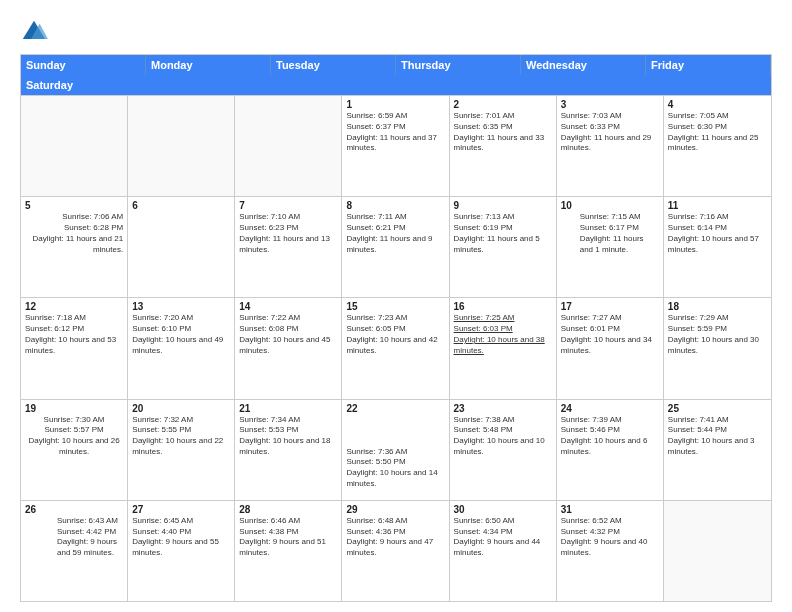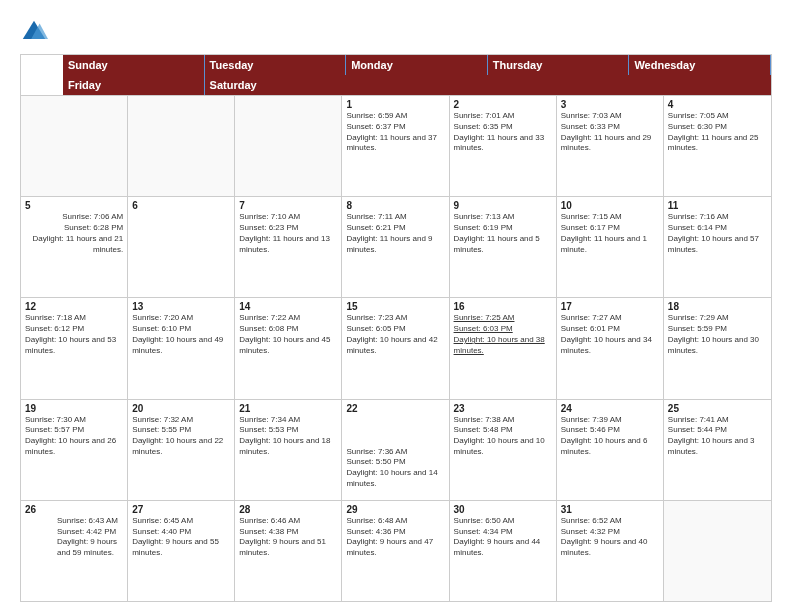--- a/index.html
+++ b/index.html
@@ -61,23 +61,22 @@
       color: #444;
     }
     .calendar {
       flex: 1;
       display: flex;
       flex-direction: column;
       border: 1px solid #ccc;
     }
     .cal-header {
       display: grid;
-      grid-template-columns: repeat(5, 1fr);
-      background: #7f1d1d;
-      margin-left: 42px;
+      grid-template-columns: repeat(6, 1fr);
+      background: #3b82f6;
     }
     .cal-header-cell {
       color: #fff;
       font-size: 11px;
       font-weight: bold;
       padding: 4px 5px;
       border-right: 1px solid #5a8fd0;
       text-align: left;
     }
     .cal-header-cell:last-child { border-right: none; }
@@ -132,22 +131,22 @@
     </div>
     <div class="title-block">
       <div class="month-title"></div>
       <div class="location"></div>
     </div>
   </div>
 
   <div class="calendar">
     <div class="cal-header">
     <div class="cal-header-cell">Sunday</div>
+        <div class="cal-header-cell">Monday</div>
         <div class="cal-header-cell">Tuesday</div>
-        <div class="cal-header-cell">Monday</div>
         <div class="cal-header-cell">Thursday</div>
         <div class="cal-header-cell">Wednesday</div>
         <div class="cal-header-cell">Friday</div>
         <div class="cal-header-cell">Saturday</div>
       </div>
     <div class="cal-body">
     <div class="cal-row">
           <div class="cal-cell empty"></div>
           <div class="cal-cell empty"></div>
           <div class="cal-cell empty"></div>
@@ -199,21 +198,21 @@
 Daylight: 11 hours and 9 minutes.</div>
           </div>
           <div class="cal-cell">
             <div class="day-num">9</div>
             <div class="cell-text" style="white-space: pre-line;">Sunrise: 7:13 AM
 Sunset: 6:19 PM
 Daylight: 11 hours and 5 minutes.</div>
           </div>
           <div class="cal-cell">
             <div class="day-num">10</div>
-            <div class="cell-text" style="white-space: pre-line;">Sunrise: 7:15 AM
+            <div class="cell-text" style="white-space: pre-line; margin-left: 19px;">Sunrise: 7:15 AM
 Sunset: 6:17 PM
 Daylight: 11 hours and 1 minute.</div>
           </div>
           <div class="cal-cell">
             <div class="day-num">11</div>
             <div class="cell-text" style="white-space: pre-line;">Sunrise: 7:16 AM
 Sunset: 6:14 PM
 Daylight: 10 hours and 57 minutes.</div>
           </div>
         </div>
@@ -257,21 +256,21 @@
           <div class="cal-cell">
             <div class="day-num">18</div>
             <div class="cell-text" style="white-space: pre-line;">Sunrise: 7:29 AM
 Sunset: 5:59 PM
 Daylight: 10 hours and 30 minutes.</div>
           </div>
         </div>
         <div class="cal-row">
           <div class="cal-cell">
             <div class="day-num">19</div>
-            <div class="cell-text" style="white-space: pre-line;">Sunrise: 7:30 AM
+            <div class="cell-text" style="white-space: pre-line; text-align: center;">Sunrise: 7:30 AM
 Sunset: 5:57 PM
 Daylight: 10 hours and 26 minutes.</div>
           </div>
           <div class="cal-cell">
             <div class="day-num">20</div>
             <div class="cell-text" style="white-space: pre-line;">Sunrise: 7:32 AM
 Sunset: 5:55 PM
 Daylight: 10 hours and 22 minutes.</div>
           </div>
           <div class="cal-cell">

